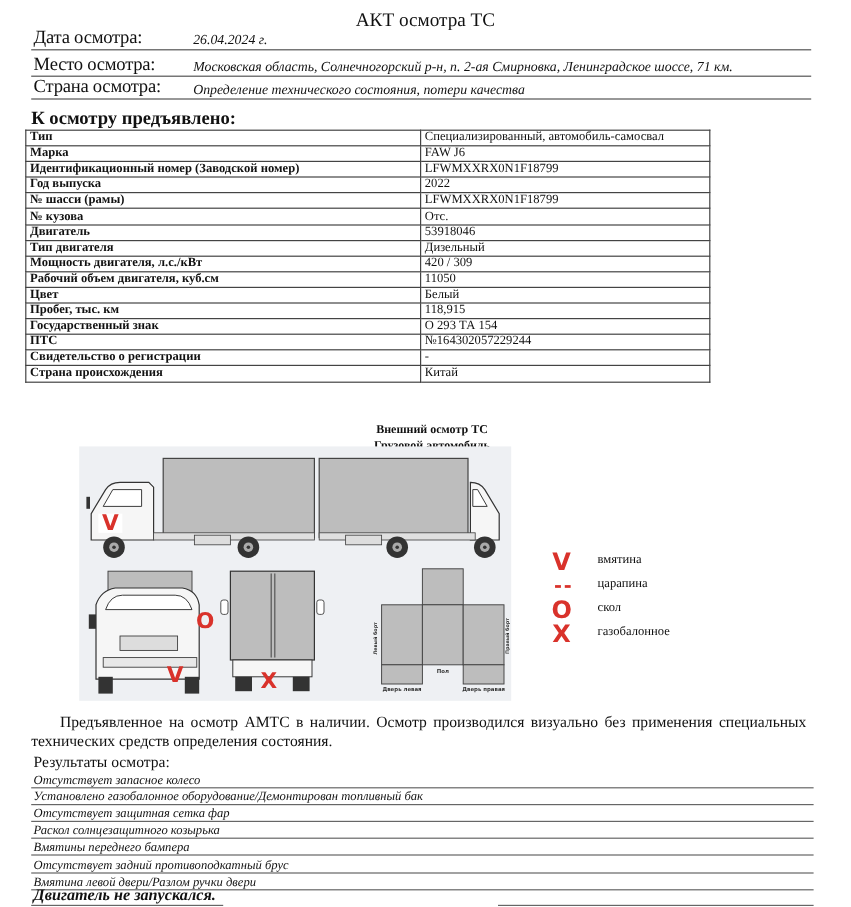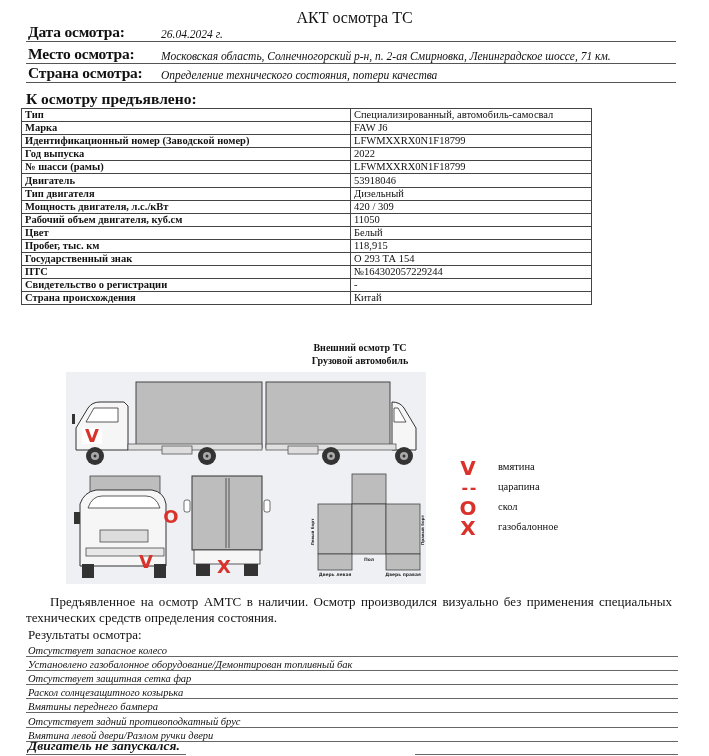--- a/index.html
+++ b/index.html
@@ -9,39 +9,39 @@
   }
   .title {
     position: absolute; left: 0; width: 709px; top: 9px; text-align: center;
     font-weight: normal; font-size: 16px;
   }
   .hdr-row {
     position: absolute; left: 26px; width: 650px; height: 18px;
     border-bottom: 1.5px solid #555;
   }
   .hdr-label {
-    position: absolute; left: 2px; bottom: 0px; font-weight: bold; font-size: 15.5px;
+    position: absolute; left: 2px; bottom: 0px; font-weight: normal; font-size: 15.5px;
     font-family: "Liberation Serif", serif; letter-spacing: -0.2px;
   }
   .hdr-value {
     position: absolute; left: 135px; bottom: 1px; font-style: italic; font-size: 11.5px;
   }
   .section-title {
     position: absolute; left: 26px; top: 90px; font-weight: bold; font-size: 15.5px;
   }
   table.spec {
     position: absolute; left: 21px; top: 108px; width: 571px;
     border-collapse: collapse; font-size: 10.5px;
   }
   table.spec td {
     border: 1px solid #444; height: 12.1px; padding: 0 3px; line-height: 12px;
   }
   table.spec td.k { width: 322px; font-weight: bold; }
   .diagram-title {
-    position: absolute; left: 250px; width: 220px; top: 341px; text-align: center;
+    position: absolute; left: 250px; width: 220px; top: 352px; text-align: center;
     font-weight: bold; font-size: 10px; line-height: 13px;
   }
   .diagram {
     position: absolute; left: 66px; top: 372px; width: 360px; height: 212px;
     background: #eef0f3;
   }
   .legend { position: absolute; left: 458px; top: 458px; width: 140px; }
   .legend-item { position: relative; height: 20px; }
   .legend-mark {
     position: absolute; left: 0; width: 20px; text-align: center; color: #d9322b;
@@ -103,20 +103,24 @@
         <td class="k">Идентификационный номер (Заводской номер)</td>
         <td>LFWMXXRX0N1F18799</td>
       </tr>
       <tr>
         <td class="k">Год выпуска</td>
         <td>2022</td>
       </tr>
       <tr>
         <td class="k">№ шасси (рамы)</td>
         <td>LFWMXXRX0N1F18799</td>
+      </tr>
+      <tr>
+        <td class="k">№ кузова</td>
+        <td>Отс.</td>
       </tr>
       <tr>
         <td class="k">Двигатель</td>
         <td>53918046</td>
       </tr>
       <tr>
         <td class="k">Тип двигателя</td>
         <td>Дизельный</td>
       </tr>
       <tr>

